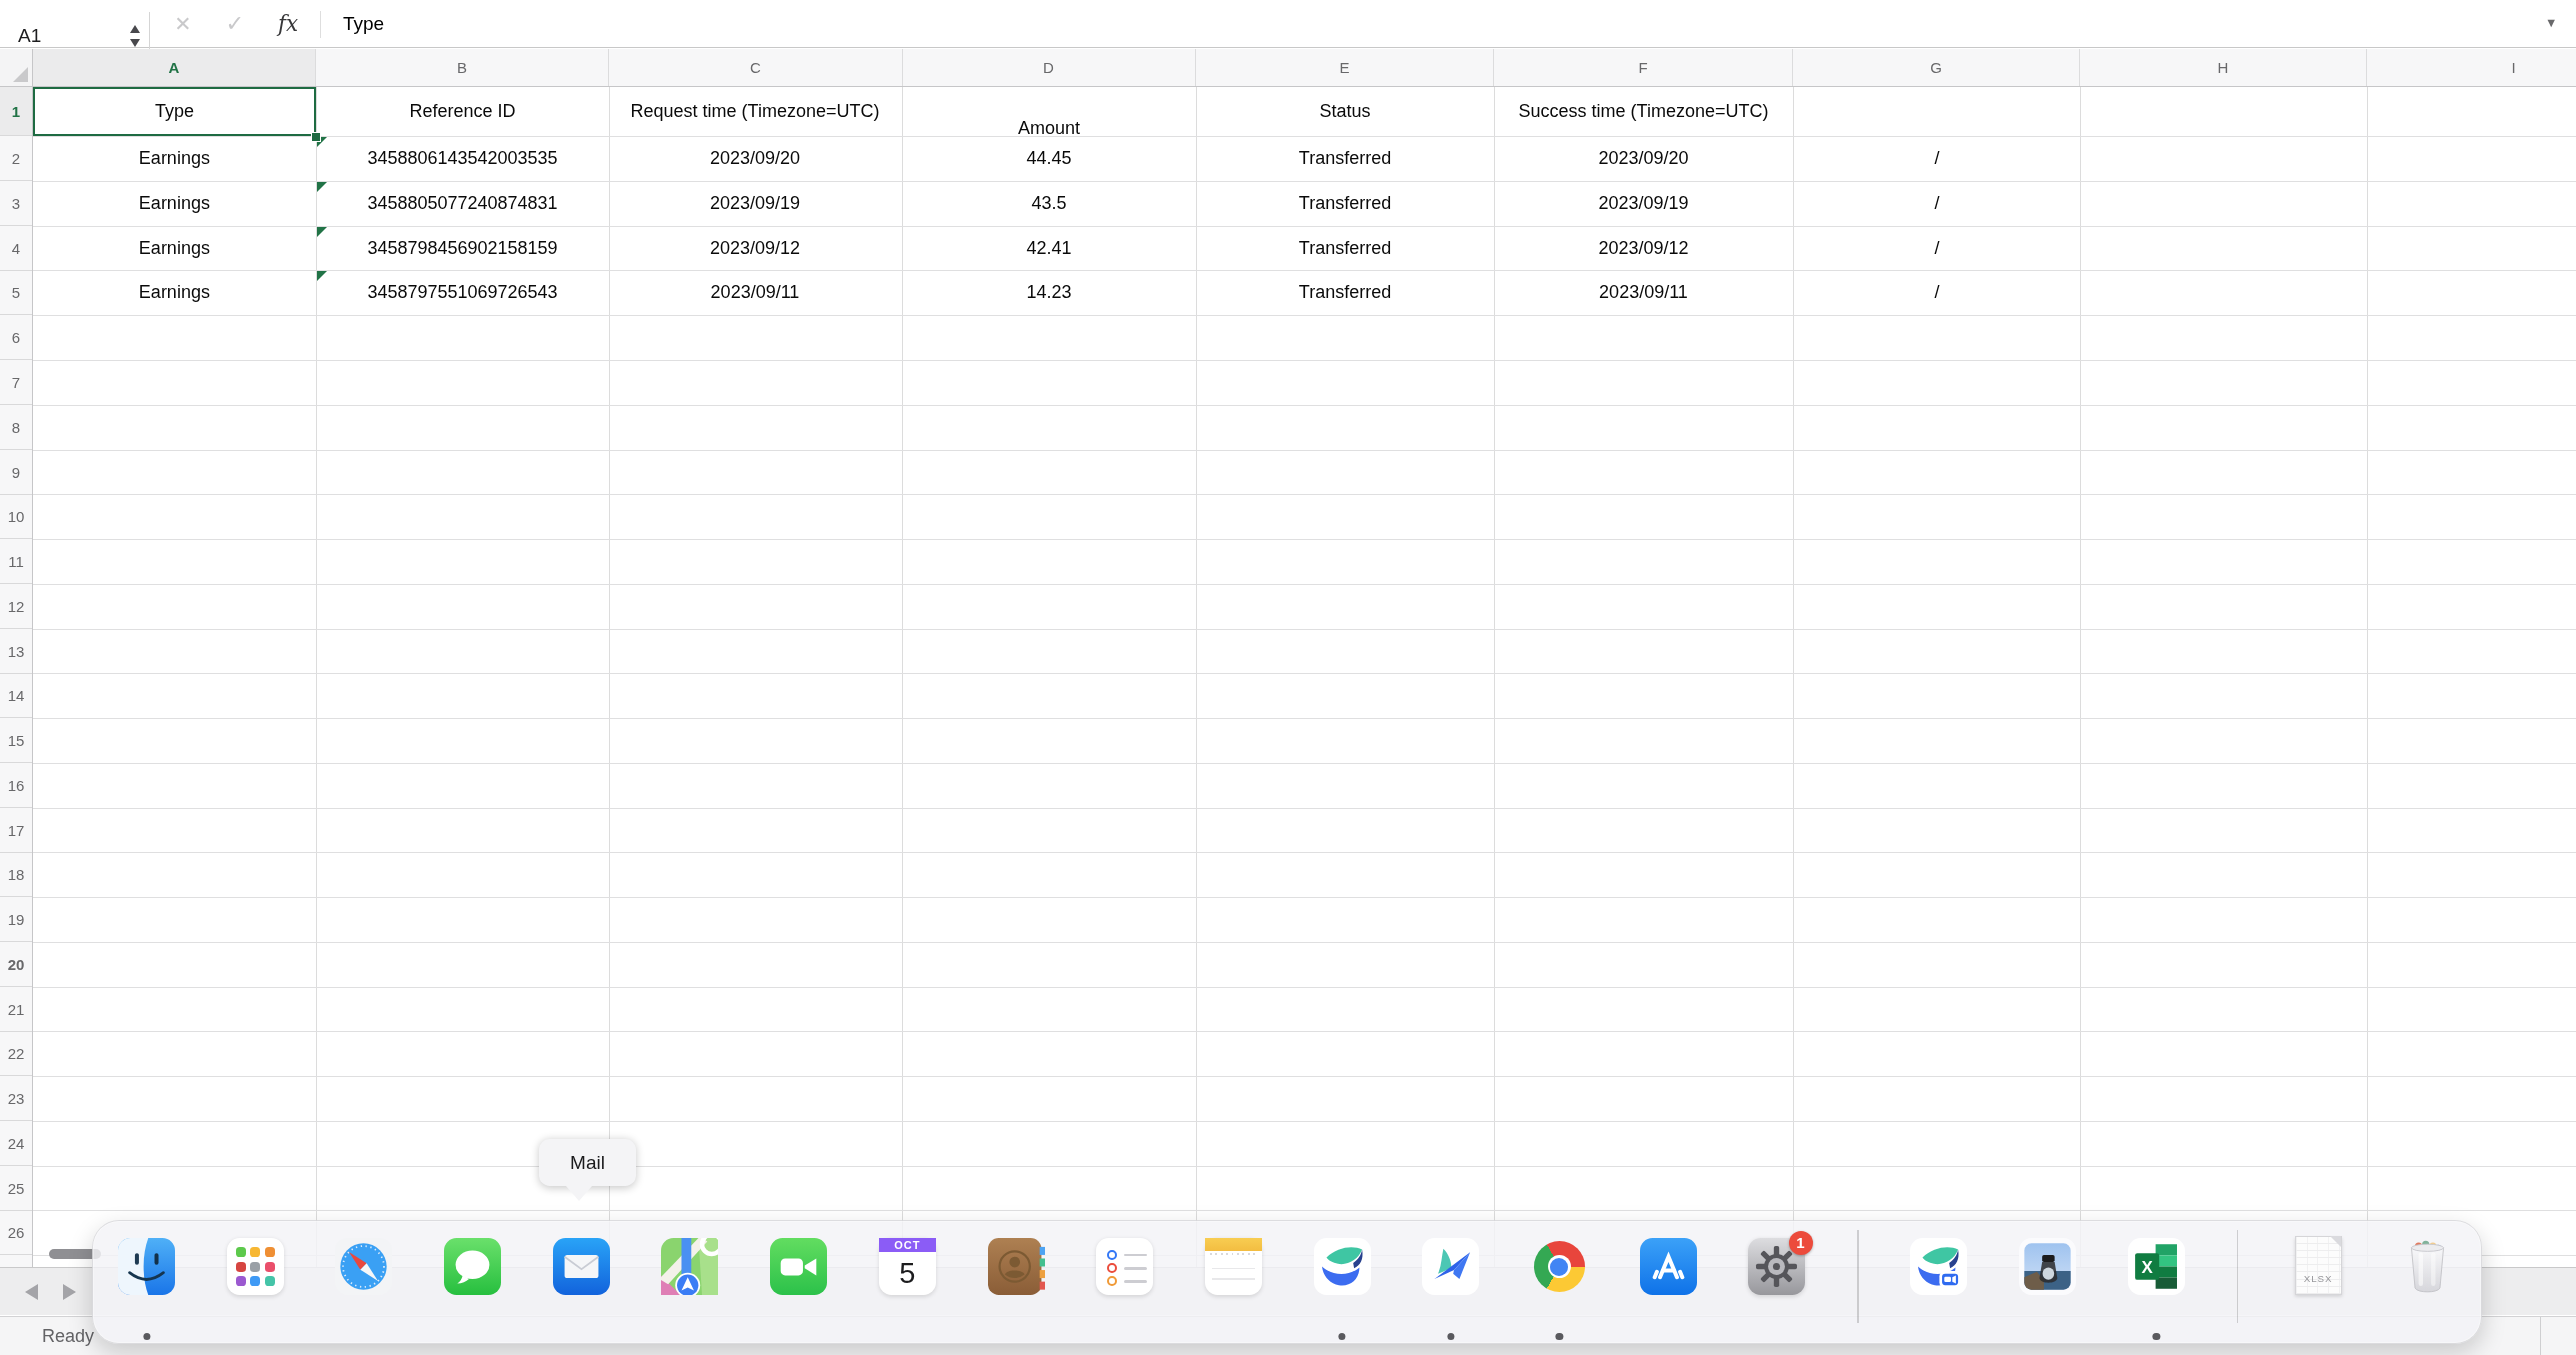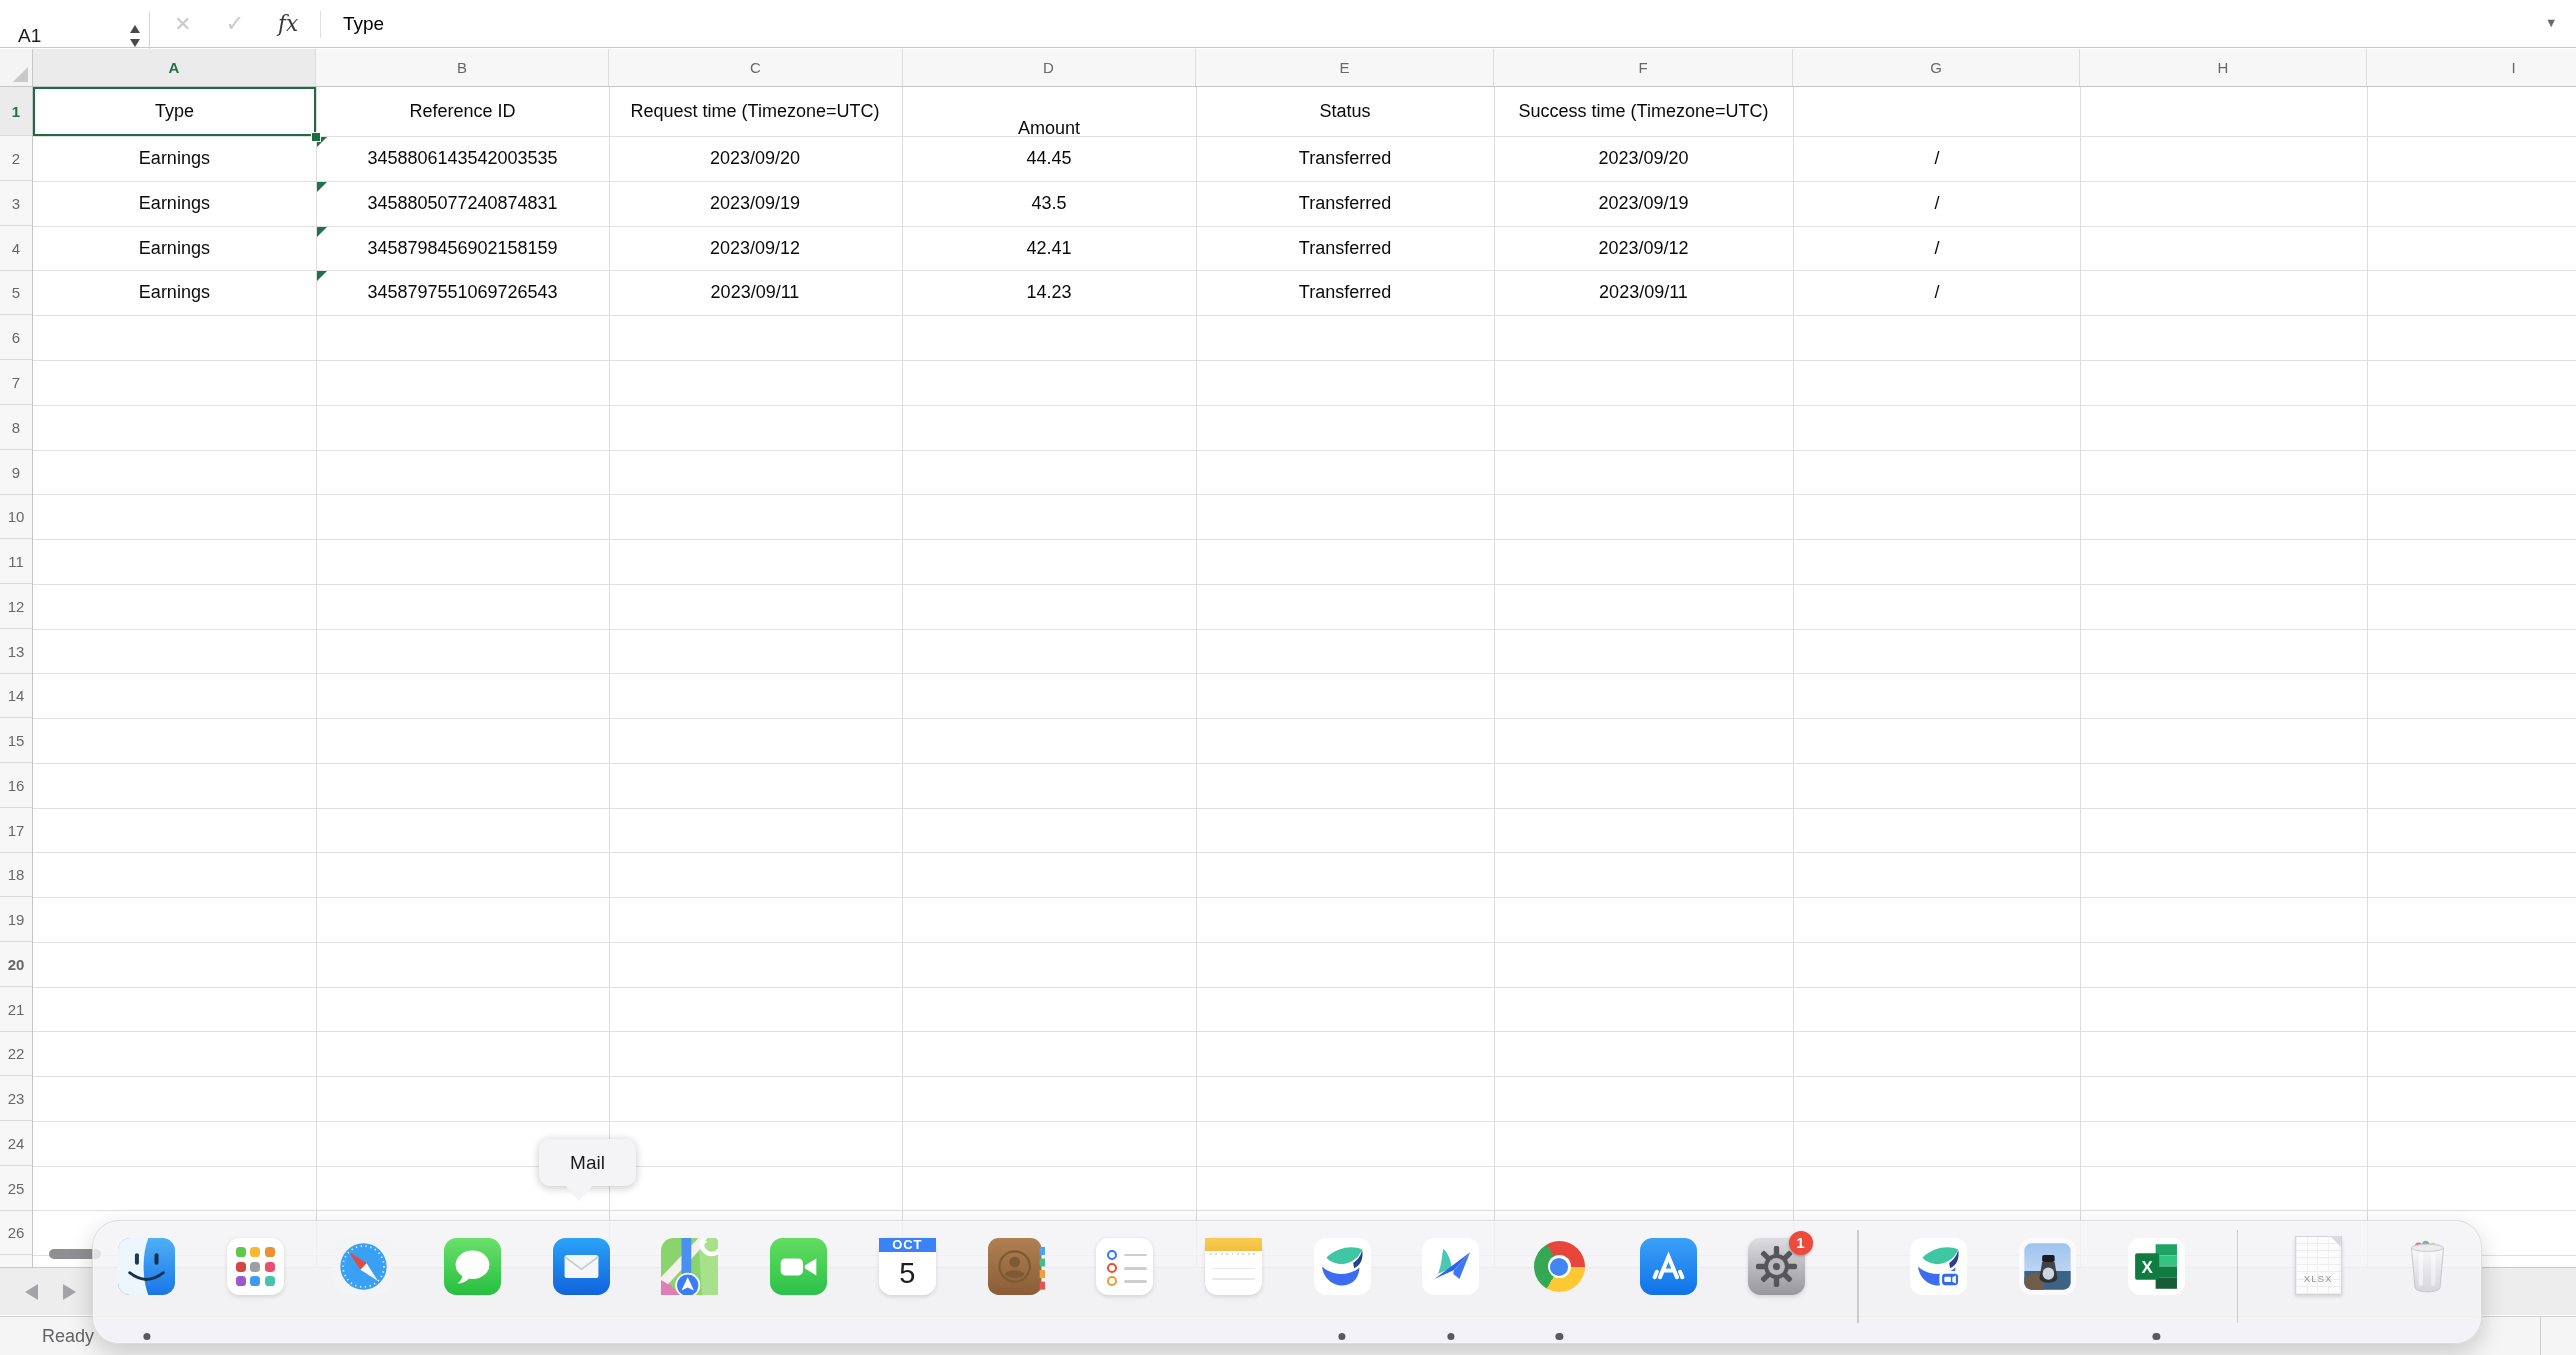--- a/index.html
+++ b/index.html
@@ -76,22 +76,22 @@
   .dock-item{position:relative;width:57px;height:57px;flex:0 0 auto;}
   .dock-item svg{display:block;width:57px;height:57px;}
   .dock-sep{width:1.8px;height:93px;margin-top:-8px;background:rgba(0,0,0,0.16);flex:0 0 auto;}
   .run-dot{position:absolute;left:50%;top:95px;transform:translateX(-50%);width:7.2px;height:7.2px;border-radius:50%;background:#59595e;}
   .badge{position:absolute;right:-7.2px;top:-7.2px;min-width:24px;height:24px;border-radius:12.5px;background:#ec4b3c;
     color:#fff;font-size:15px;font-weight:bold;display:flex;align-items:center;justify-content:center;box-shadow:0 0.9px 2.7px rgba(0,0,0,0.3);}
   
   .ic-box{position:absolute;inset:0;border-radius:12.5px;background:#fff;box-shadow:0 1.8px 4.5px rgba(0,0,0,0.12);overflow:hidden;}
   .launchpad-grid{position:absolute;inset:9px;display:grid;grid-template-columns:repeat(3,1fr);grid-template-rows:repeat(3,1fr);gap:4.5px;}
   .launchpad-grid span{border-radius:3.6px;}
-  .cal-top{position:absolute;left:0;top:0;right:0;height:14.3px;background:#3b82f6;color:#fff;
-    font-size:13px;font-weight:bold;letter-spacing:0.9px;text-align:center;line-height:14.3px;}
+  .cal-top{position:absolute;left:0;top:0;right:0;height:14.3px;background:#8b5cf6;color:#fff;
+    font-size:11px;font-weight:bold;letter-spacing:0.9px;text-align:center;line-height:14.3px;}
   .cal-day{position:absolute;left:0;top:14.3px;right:0;bottom:0;display:flex;align-items:center;justify-content:center;
     font-size:29px;font-weight:300;color:#1c1c1e;}
   .chrome-outer{position:absolute;inset:2.7px;border-radius:50%;
     background:conic-gradient(from 330deg,#e8453c 0 120deg,#fcc934 120deg 240deg,#34a853 240deg 360deg);}
   .chrome-white{position:absolute;left:50%;top:50%;width:23px;height:23px;margin:-11.6px 0 0 -11.6px;border-radius:50%;background:#fff;}
   .chrome-blue{position:absolute;left:50%;top:50%;width:18px;height:18px;margin:-9px 0 0 -9px;border-radius:50%;background:#4285f4;}
   .settings-bg{position:absolute;inset:0;border-radius:12.5px;background:linear-gradient(180deg,#dddde0,#97979c);box-shadow:0 1.8px 4.5px rgba(0,0,0,0.12);}
   .notes-band{position:absolute;left:0;top:0;right:0;height:13.4px;background:linear-gradient(180deg,#f8cd52,#f3bd41);}
   .notes-dots{position:absolute;left:5.4px;right:5.4px;top:15px;height:1.8px;
     background:repeating-linear-gradient(90deg,#d9d9dc 0 1.8px,transparent 1.8px 5.4px);}

